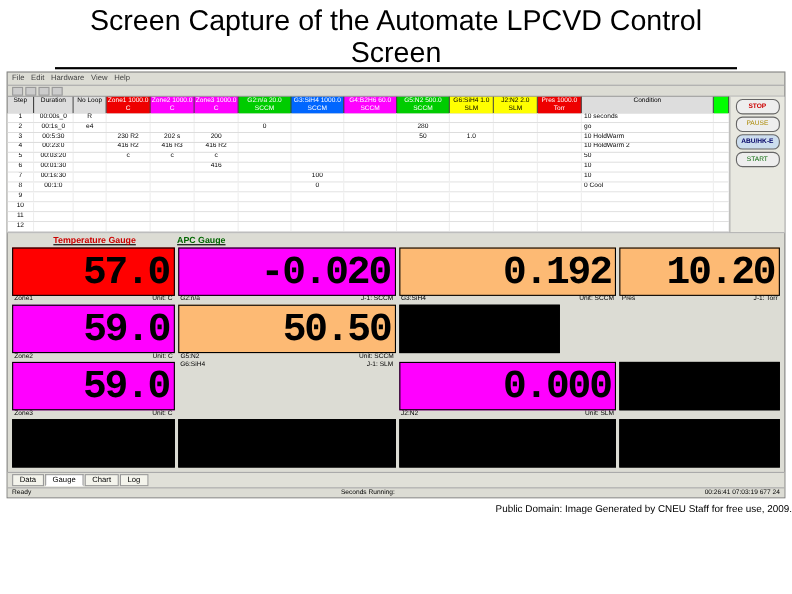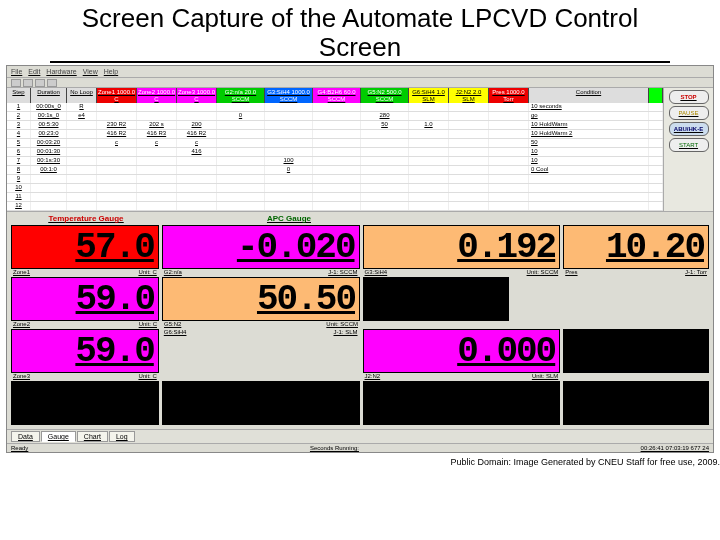--- a/index.html
+++ b/index.html
@@ -1,18 +1,18 @@
 <!DOCTYPE html>
 <html><head>
 <meta charset="utf-8">
 <style>
   * { box-sizing: border-box; margin: 0; padding: 0; }
   body { width: 720px; height: 540px; background: #fff; font-family: Arial, sans-serif; overflow: hidden; }
   .title { font-size: 26px; text-align: center; padding: 4px 0 0 0; line-height: 1.1; border-bottom: 2px solid #000; margin: 0 50px 2px 50px; }
-  .app { background: #dcdcd4; border: 1px solid #888; margin: 0 6px; text-decoration: underline; }
+  .app { background: #dcdcd4; border: 1px solid #888; margin: 0 6px; }
   .menubar { font-size: 7px; color: #444; padding: 2px 4px; border-bottom: 1px solid #aaa; }
   .menubar span { margin-right: 6px; }
   .toolbar { height: 10px; border-bottom: 1px solid #aaa; display:flex; gap:2px; padding:1px 4px; }
   .toolbar .tb { width: 10px; height: 8px; background: #ccc; border:1px solid #999; }
   .topgrid { display: flex; background: #fff; border-bottom: 1px solid #aaa; }
   .tgleft { flex: 1; }
   .tgright { width: 50px; display:flex; flex-direction:column; gap:2px; padding:2px; align-items:center; background:#e8e8e0; border-left:1px solid #aaa; }
   .btn { width: 40px; height: 14px; font-size: 6px; display:flex; align-items:center; justify-content:center; border:1px solid #666; border-radius:6px; background:#eee; }
   .btn.stop { color:#c00; font-weight:bold; }
   .btn.pause { color:#a80; }
@@ -31,21 +31,21 @@
   .headcell.cond { flex:1; background:#ddd; color:#000; }
   .headcell.ind { width:14px; background:#0f0; }
   .datarow { display:flex; font-size:6px; background:#fff; border-bottom:1px solid #ddd; height:9px; }
   .dc { text-align:center; border-right:1px solid #eee; overflow:hidden; white-space:nowrap; }
   .dc.c1{width:24px;} .dc.c2{width:36px;} .dc.c3{width:30px;}
   .dc.cz{width:40px;} .dc.cg{width:48px;} .dc.cond{flex:1;text-align:left;padding-left:2px;} .dc.ind{width:14px;}
   .gaugesection { padding: 2px 4px; }
   .gaugehead { display:flex; font-size:8px; font-weight:bold; text-decoration:underline; margin-bottom:2px; }
   .gh1 { width:150px; text-align:center; color:#c00; }
   .gh2 { flex:1; text-align:center; color:#009; }
-  .gh3 { width:150px; text-align:right; color:#060; }
+  .gh3 { width:150px; text-align:left; color:#060; }
   .grow { display:flex; gap:3px; margin-bottom:2px; }
   .gcell { display:flex; flex-direction:column;justify-content:space-between; }
   .gcell.w1 { width:148px; } .gcell.w2 { width:198px; } .gcell.w3 { width:146px; }
   .lcd { height:44px; border:1px solid #000; display:flex; align-items:center; justify-content:flex-end; padding:0 4px; font-family: 'Courier New', monospace; font-size:36px; font-weight:bold; letter-spacing:-2px; color:#000; }
   .lcd.red { background:#f00; }
   .lcd.mag { background:#f0f; }
   .lcd.grn { background:#fdba74; }
   .lcd.blk { background:#000; color:#111; }
   .glabels { display:flex; justify-content:space-between; font-size:6px; padding:0 2px; color:#000; }
   .tabs { display:flex; font-size:7px; padding:1px 4px; gap:1px; border-top:1px solid #aaa; background:#e0e0d8; }

